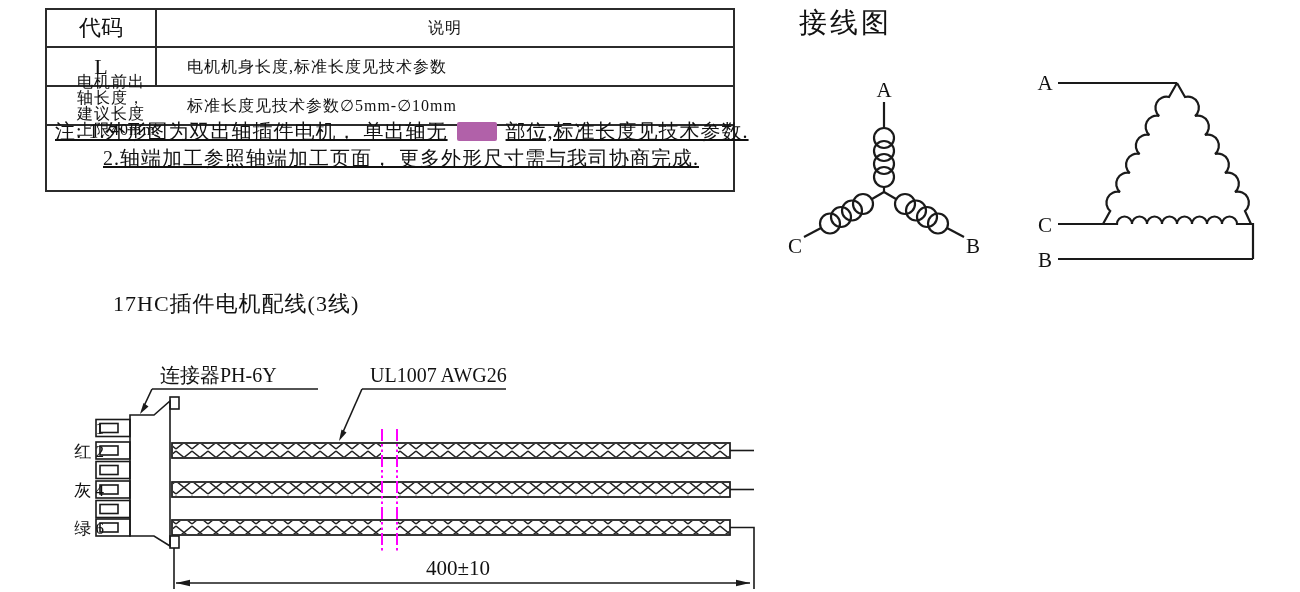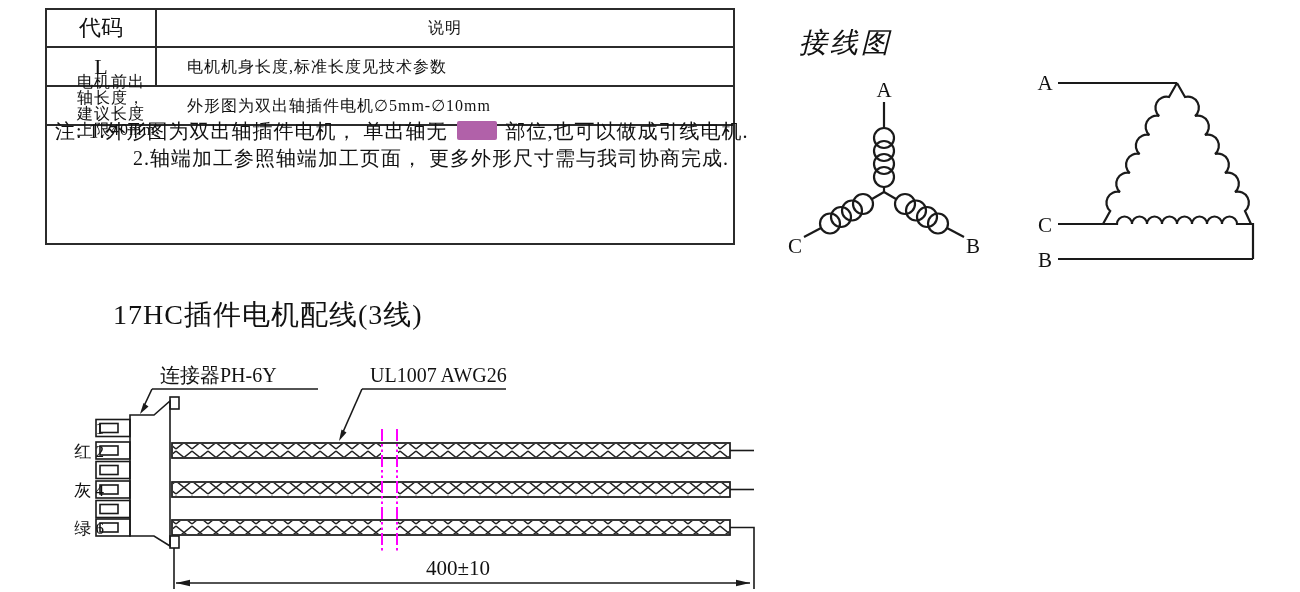--- a/index.html
+++ b/index.html
@@ -3,41 +3,41 @@
 <meta charset="utf-8">
 <style>
   html,body{margin:0;padding:0;}
   body{
     width:1300px;height:592px;position:relative;background:#ffffff;
     font-family:"Liberation Serif","DejaVu Serif",serif;color:#111;
     overflow:hidden;
   }
   
   .spec-table{
-    position:absolute;left:45px;top:8px;width:690px;height:237px;
+    position:absolute;left:45px;top:8px;width:690px;height:184px;
     border:2px solid #2b2b2b;display:grid;
     grid-template-columns:110px 1fr;
     grid-template-rows:38px 39px 39px 38px 38px 1fr;
     box-sizing:border-box;background:#fff;
   }
   .cell{border-bottom:2px solid #2b2b2b;box-sizing:border-box;
     display:flex;align-items:center;font-size:16px;line-height:1;}
   .code-cell{border-right:2px solid #2b2b2b;justify-content:center;font-size:22px;}
   .desc-cell{padding-left:30px;letter-spacing:1px;}
   .hdr{justify-content:center;padding-left:0;}
   .notes-cell{
     grid-column:1 / span 2;border-bottom:none;box-sizing:border-box;
     padding:6px 8px 0 8px;font-size:20px;letter-spacing:1px;
   }
-  .note-line{display:flex;align-items:flex-start;margin-bottom:7px;white-space:nowrap;}
-  .note-line.indent{margin-left:78px;}
+  .note-line{display:flex;align-items:flex-end;margin-bottom:7px;white-space:nowrap;text-decoration:underline;}
+  .note-line.indent{margin-left:48px;}
   .swatch{display:inline-block;width:40px;height:19px;margin:0 9px;border-radius:2px;}
   
-  .wiring-title{position:absolute;left:799px;top:24px;font-size:28px;letter-spacing:3px;font-style:italic;}
-  .cable-title{position:absolute;left:113px;top:296px;font-size:28px;letter-spacing:1px;}
+  .wiring-title{position:absolute;left:799px;top:4px;font-size:28px;letter-spacing:3px;}
+  .cable-title{position:absolute;left:113px;top:289px;font-size:22px;letter-spacing:1px;}
   
   svg.draw{position:absolute;left:0;top:0;}
   .ln{stroke:#1a1a1a;stroke-width:2.2;fill:none;}
   .thin{stroke:#1a1a1a;stroke-width:1.6;fill:none;}
   .coil{stroke:#1a1a1a;stroke-width:2.2;fill:none;}
   .solid{fill:#1a1a1a;stroke:none;}
   .band{fill:#ffffff;stroke:#222;stroke-width:1.8;}
   .svgtxt{font-family:"Liberation Serif","DejaVu Serif",serif;fill:#111;}
 </style>
 </head>
@@ -46,28 +46,28 @@
 <div class="spec-table">
   <div class="cell code-cell hdr">代码</div>
   <div class="cell desc-cell hdr">说明</div>
 
   <div class="cell code-cell">L</div>
   <div class="cell desc-cell">电机机身长度,标准长度见技术参数</div>
 
 
   <div class="cell desc-cell">电机前出轴长度， 建议长度上限40mm</div>
 
-  <div class="cell desc-cell">外形图为双出轴插件电机∅5mm-∅10mm</div>
+  <div class="cell desc-cell">标准长度见技术参数∅5mm-∅10mm</div>
 
   <div class="cell notes-cell">
     <div>
       <div class="note-line">
         <span>注: 1.外形图为双出轴插件电机， 单出轴无</span>
         <span class="swatch" style="background-color: rgb(177, 97, 169);"></span>
-        <span>部位,也可以做成引线电机.</span>
+        <span>部位,标准长度见技术参数.</span>
       </div>
       <div class="note-line indent">
         <span>2.轴端加工参照轴端加工页面， 更多外形尺寸需与我司协商完成.</span>
       </div>
     </div>
   </div>
 </div>
 
 <div class="wiring-title">接线图</div>
 <div class="cable-title">17HC插件电机配线(3线)</div>

